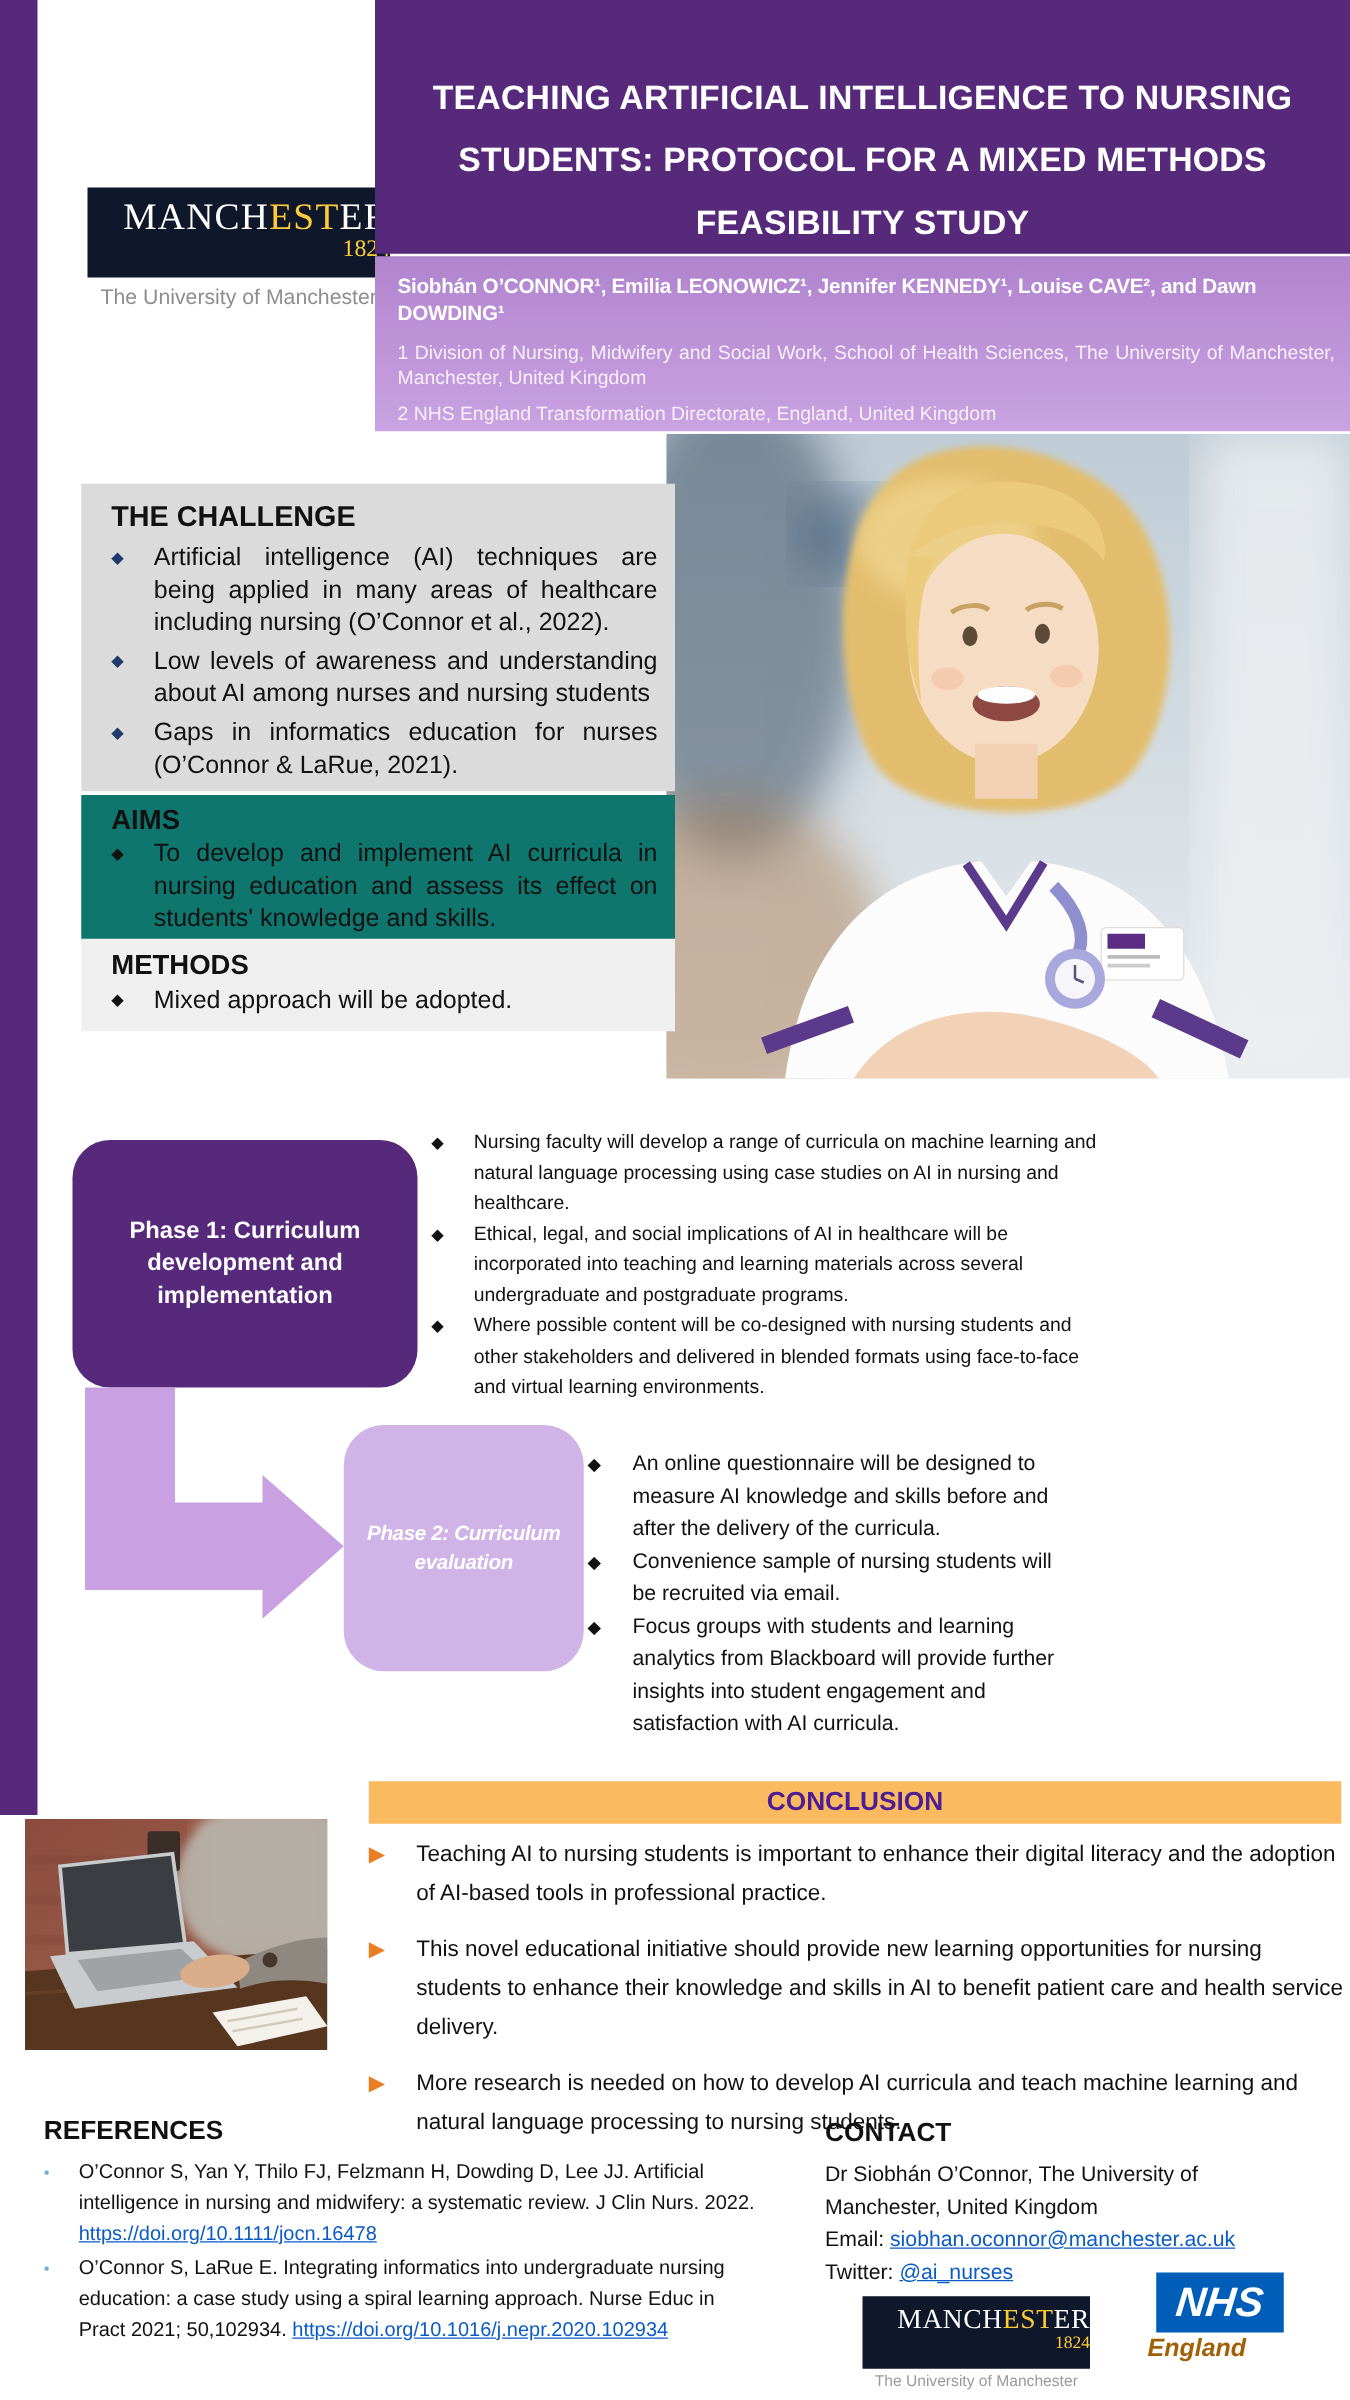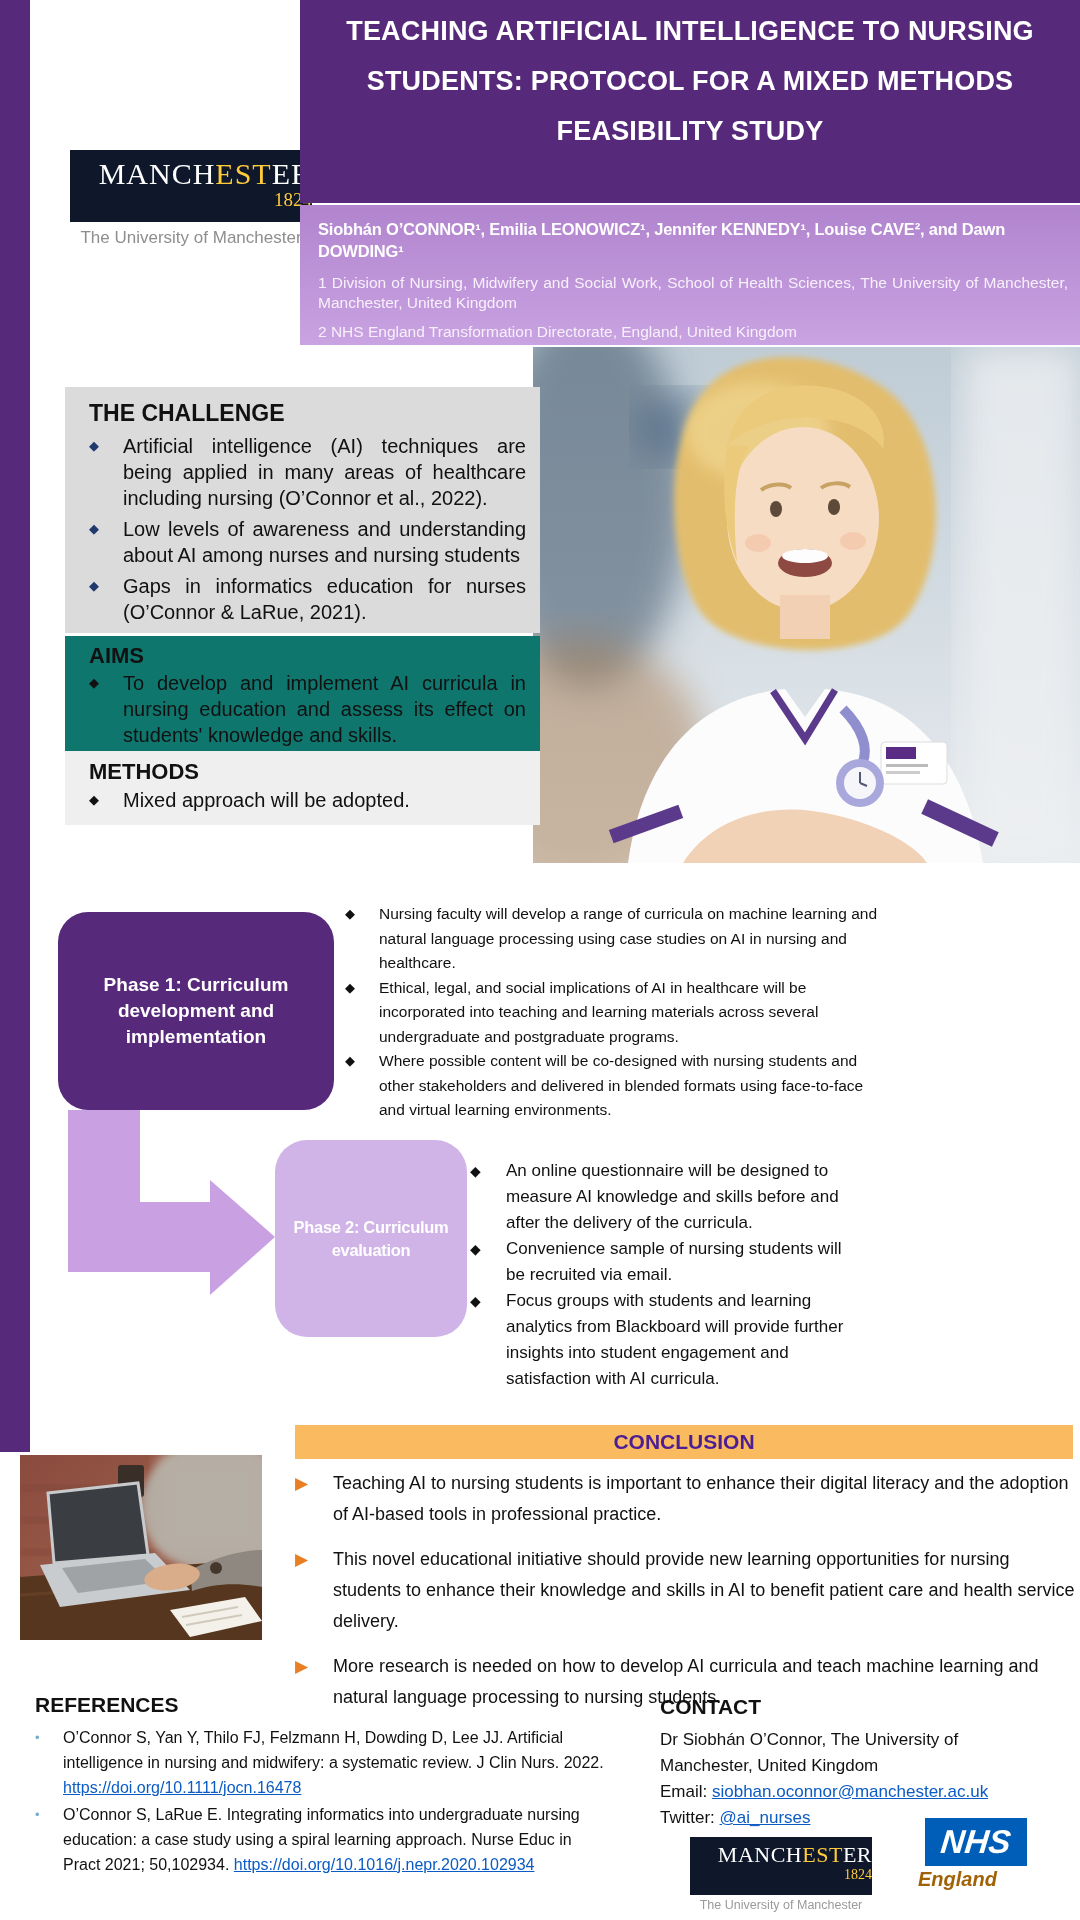--- a/index.html
+++ b/index.html
@@ -16,21 +16,21 @@
   
   .uom-box{background:#0f172a;color:#fff;text-align:right;font-family:"Liberation Serif",serif;}
   .uom-top{left:70px;top:150px;width:242px;height:72px;padding-top:8px;}
   .uom-top .wordmark{font-size:30px;letter-spacing:1px;line-height:32px;}
   .uom-top .year{font-size:19px;line-height:20px;padding-left:64px;color:#ffcb3a;}
   .gold{color:#ffcb3a;}
   .uom-caption-top{left:70px;top:228px;width:242px;text-align:center;color:#8e8e8e;font-size:17px;}
 
   
   .title-box{left:300px;top:0;width:780px;height:203px;background:#57297b;color:#fff;
-    display:flex;flex-direction:column;justify-content:flex-start;align-items:center;padding-top:6px;}
+    display:flex;flex-direction:column;justify-content:flex-end;align-items:center;padding-top:6px;}
   .title-box div{font-weight:bold;font-size:27px;line-height:50px;letter-spacing:.2px;text-align:center;}
 
   
   .authors-box{left:300px;top:205px;width:780px;height:140px;
     background:linear-gradient(180deg,#b184ce 0%,#c9a3e2 100%);
     color:#fff;padding:13px 12px 10px 18px;}
   .authors{font-weight:bold;font-size:16.5px;line-height:22px;letter-spacing:-.2px;}
   .affil{font-size:15.5px;line-height:20px;margin-top:11px;color:#f7f0fb;text-align:justify;}
 
   
@@ -54,21 +54,21 @@
   .challenge-box .tx,.aims-box .tx,.methods-box .tx{font-size:20px;line-height:26px;text-align:justify;}
   .mk-navy{color:#203a6d;}
   .mk-black{color:#111;}
   .challenge-box .mk,.aims-box .mk,.methods-box .mk{line-height:26px;}
 
   
   .phase1-box{left:58px;top:912px;width:276px;height:198px;background:#57297b;border-radius:30px;
     color:#fff;display:flex;align-items:center;justify-content:center;padding:0 18px;}
   .phase1-box .lbl{font-weight:bold;font-size:19px;line-height:26px;text-align:center;}
   .phase2-box{left:275px;top:1140px;width:192px;height:197px;background:#d0b4e8;border-radius:32px;
-    color:#fff;display:flex;align-items:center;justify-content:center;padding:0 7px;}
+    color:#fff;display:flex;align-items:center;justify-content:center;padding:0 7px;font-style:italic;}
   .phase2-box .lbl{font-weight:bold;font-size:16.5px;line-height:23px;text-align:center;letter-spacing:-.3px;}
   .elbow-arrow{left:60px;top:1105px;}
 
   .p1-bullets{left:345px;top:902px;width:540px;}
   .p1-bullets .tx{font-size:15.5px;line-height:24.5px;}
   .p1-bullets .mk{line-height:24.5px;width:34px;}
   .p2-bullets{left:470px;top:1158px;width:378px;}
   .p2-bullets .tx{font-size:17px;line-height:26px;}
   .p2-bullets .mk{line-height:26px;width:36px;font-size:14px;}
   .p1-bullets .blist,.p2-bullets .blist{gap:0px;}

